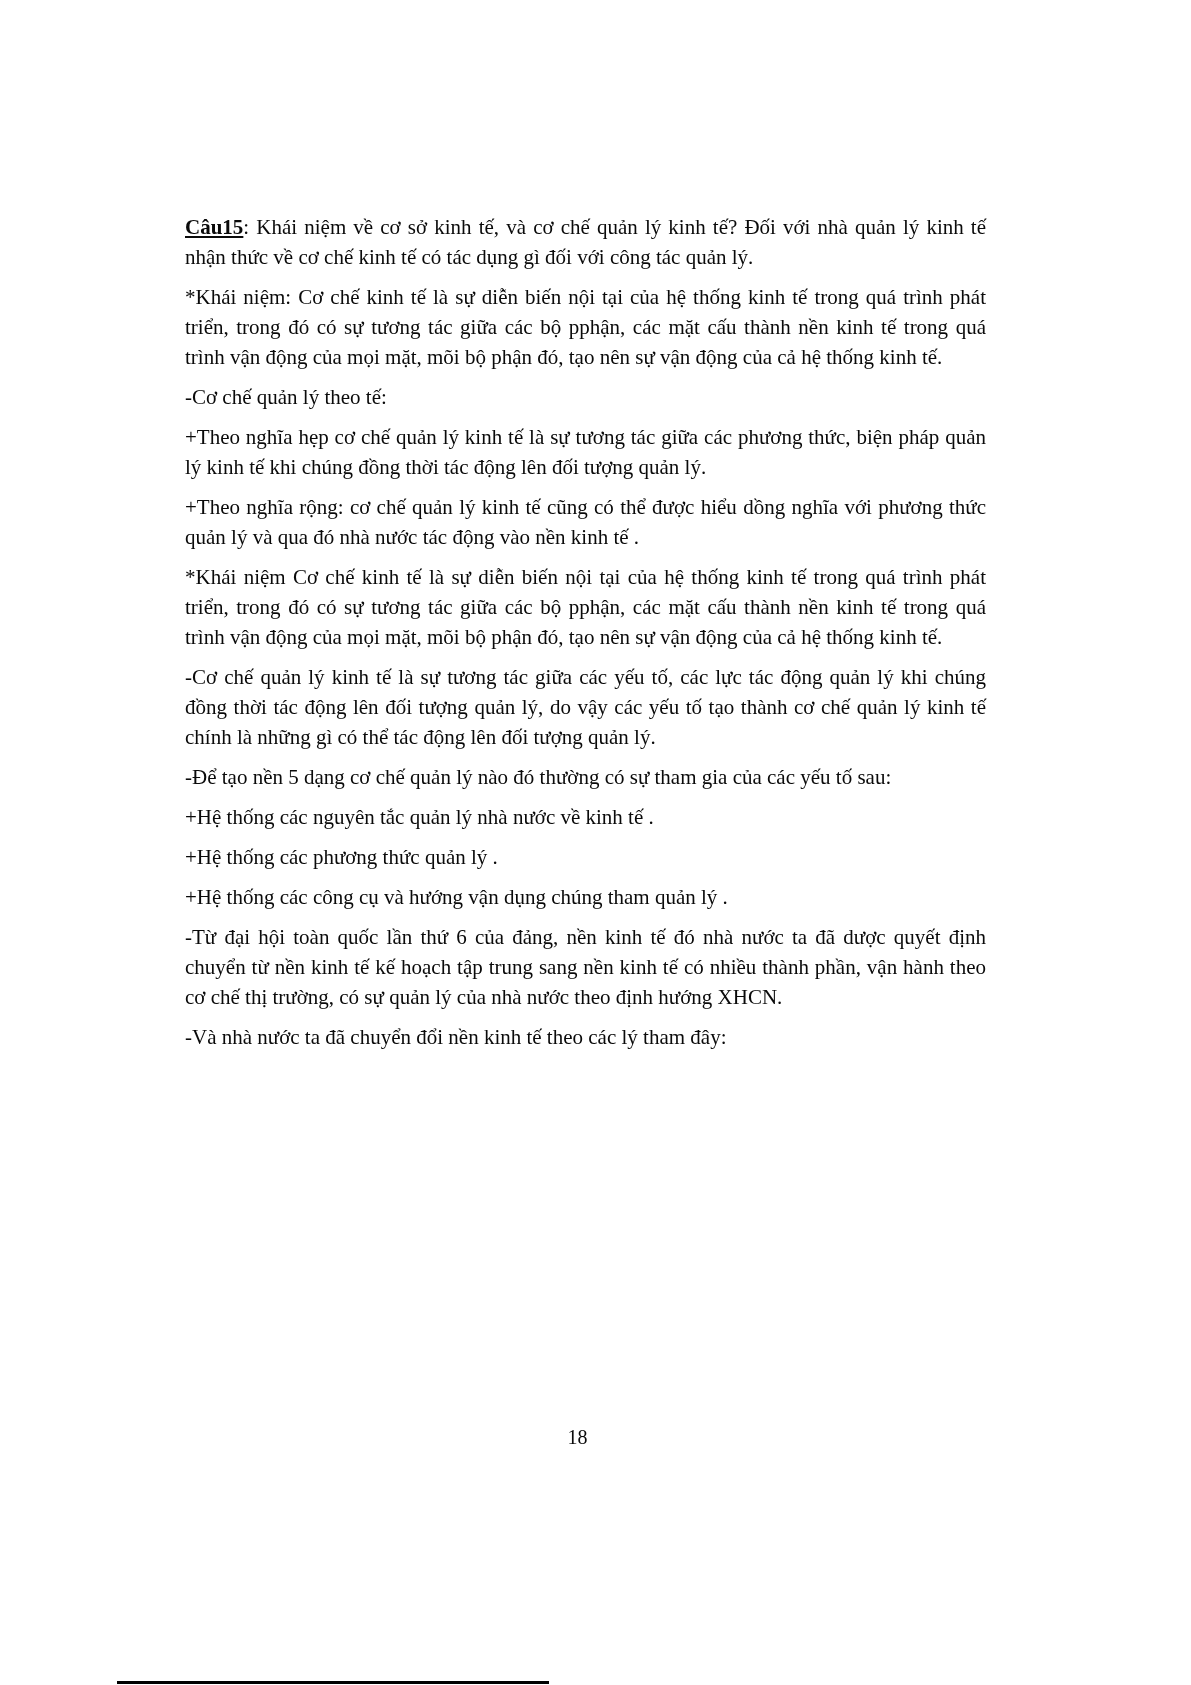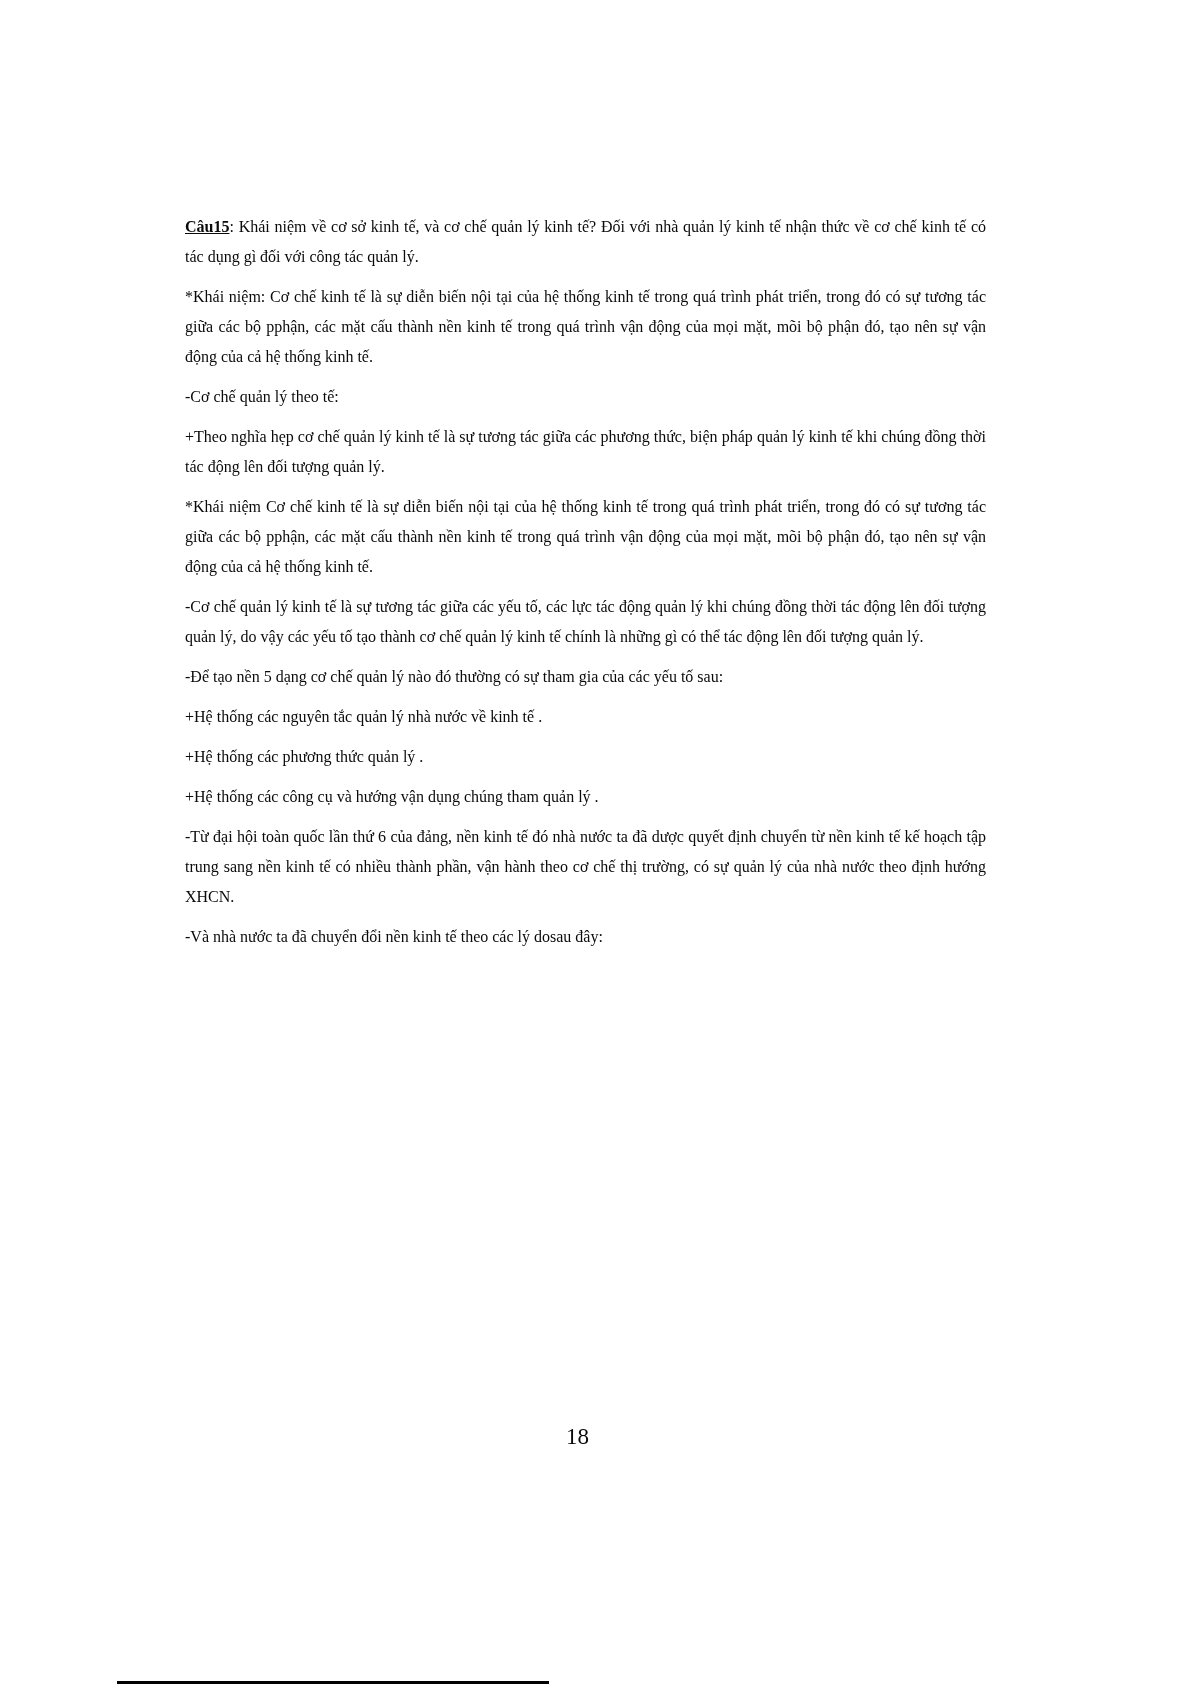--- a/index.html
+++ b/index.html
@@ -14,41 +14,41 @@
     background: #ffffff;
     overflow: hidden;
     font-family: "Liberation Serif", "DejaVu Serif", serif;
     color: #0a0a0a;
   }
   .content {
     position: absolute;
     left: 185px;
     top: 212px;
     width: 801px;
-    font-size: 16px;
+    font-size: 21px;
     line-height: 30px;
     text-align: justify;
   }
   .para {
     margin: 0 0 10px 0;
   }
   .section {
     margin-top: 47px;
   }
   .qlabel {
     font-weight: bold;
     text-decoration: underline;
   }
   .page-number {
     position: absolute;
     top: 1424px;
     left: 0;
     width: 1155px;
     text-align: center;
-    font-size: 23px;
+    font-size: 20px;
     line-height: 26px;
   }
   .footer-rule {
     position: absolute;
     top: 1681px;
     left: 117px;
     width: 432px;
     height: 3px;
     background: #000000;
   }
@@ -61,39 +61,40 @@
   <div class="content">
 
     <p class="para"><span class="qlabel">Câu15</span><span>: Khái niệm về cơ sở kinh tế, và cơ chế quản lý kinh tế? Đối với nhà quản lý kinh tế nhận thức về cơ chế kinh tế có tác dụng gì đối với công tác quản lý.</span></p>
 
     <p class="para"><span>*Khái niệm: Cơ chế kinh tế là sự diễn biến nội tại của hệ thống kinh tế trong quá trình phát triển, trong đó có sự tương tác giữa các bộ pphận, các mặt cấu thành nền kinh tế trong quá trình vận động của mọi mặt, mõi bộ phận đó, tạo nên sự vận động của cả hệ thống kinh tế.</span></p>
 
     <p class="para"><span>-Cơ chế quản lý theo tế:</span></p>
 
     <p class="para"><span>+Theo nghĩa hẹp cơ chế quản lý kinh tế là sự tương tác giữa các phương thức, biện pháp quản lý kinh tế khi chúng đồng thời tác động lên đối tượng quản lý.</span></p>
 
+    <p class="para"><span>+Theo nghĩa rộng: cơ chế quản lý kinh tế cũng có thể được hiểu dồng nghĩa với phương thức quản lý và qua đó nhà nước tác động vào nền kinh tế .</span></p>
 
 
 
     <p class="para"><span>*Khái niệm Cơ chế kinh tế là sự diễn biến nội tại của hệ thống kinh tế trong quá trình phát triển, trong đó có sự tương tác giữa các bộ pphận, các mặt cấu thành nền kinh tế trong quá trình vận động của mọi mặt, mõi bộ phận đó, tạo nên sự vận động của cả hệ thống kinh tế.</span></p>
 
     <p class="para"><span>-Cơ chế quản lý kinh tế là sự tương tác giữa các yếu tố, các lực tác động quản lý khi chúng đồng thời tác động lên đối tượng quản lý, do vậy các yếu tố tạo thành cơ chế quản lý kinh tế chính là những gì có thể tác động lên đối tượng quản lý.</span></p>
 
     <p class="para"><span>-Để tạo nền 5 dạng cơ chế quản lý nào đó thường có sự tham gia của các yếu tố sau:</span></p>
 
     <p class="para"><span>+Hệ thống các nguyên tắc quản lý nhà nước về kinh tế .</span></p>
 
     <p class="para"><span>+Hệ thống các phương thức quản lý .</span></p>
 
     <p class="para"><span>+Hệ thống các công cụ và hướng vận dụng chúng tham quản lý .</span></p>
 
 
     <p class="para"><span>-Từ đại hội toàn quốc lần thứ 6 của đảng, nền kinh tế đó nhà nước ta đã dược quyết định chuyển từ nền kinh tế kế hoạch tập trung sang nền kinh tế có nhiều thành phần, vận hành theo cơ chế thị trường, có sự quản lý của nhà nước theo định hướng XHCN.</span></p>
 
-    <p class="para"><span>-Và nhà nước ta đã chuyển đổi nền kinh tế theo các lý dosau đây:</span></p>
+    <p class="para"><span>-Và nhà nước ta đã chuyển đổi nền kinh tế theo các lý tham đây:</span></p>
 
   </div>
 
   <div class="page-number">18</div>
 
   <div class="footer-rule"></div>
 
 </div>
 
 </body></html>

